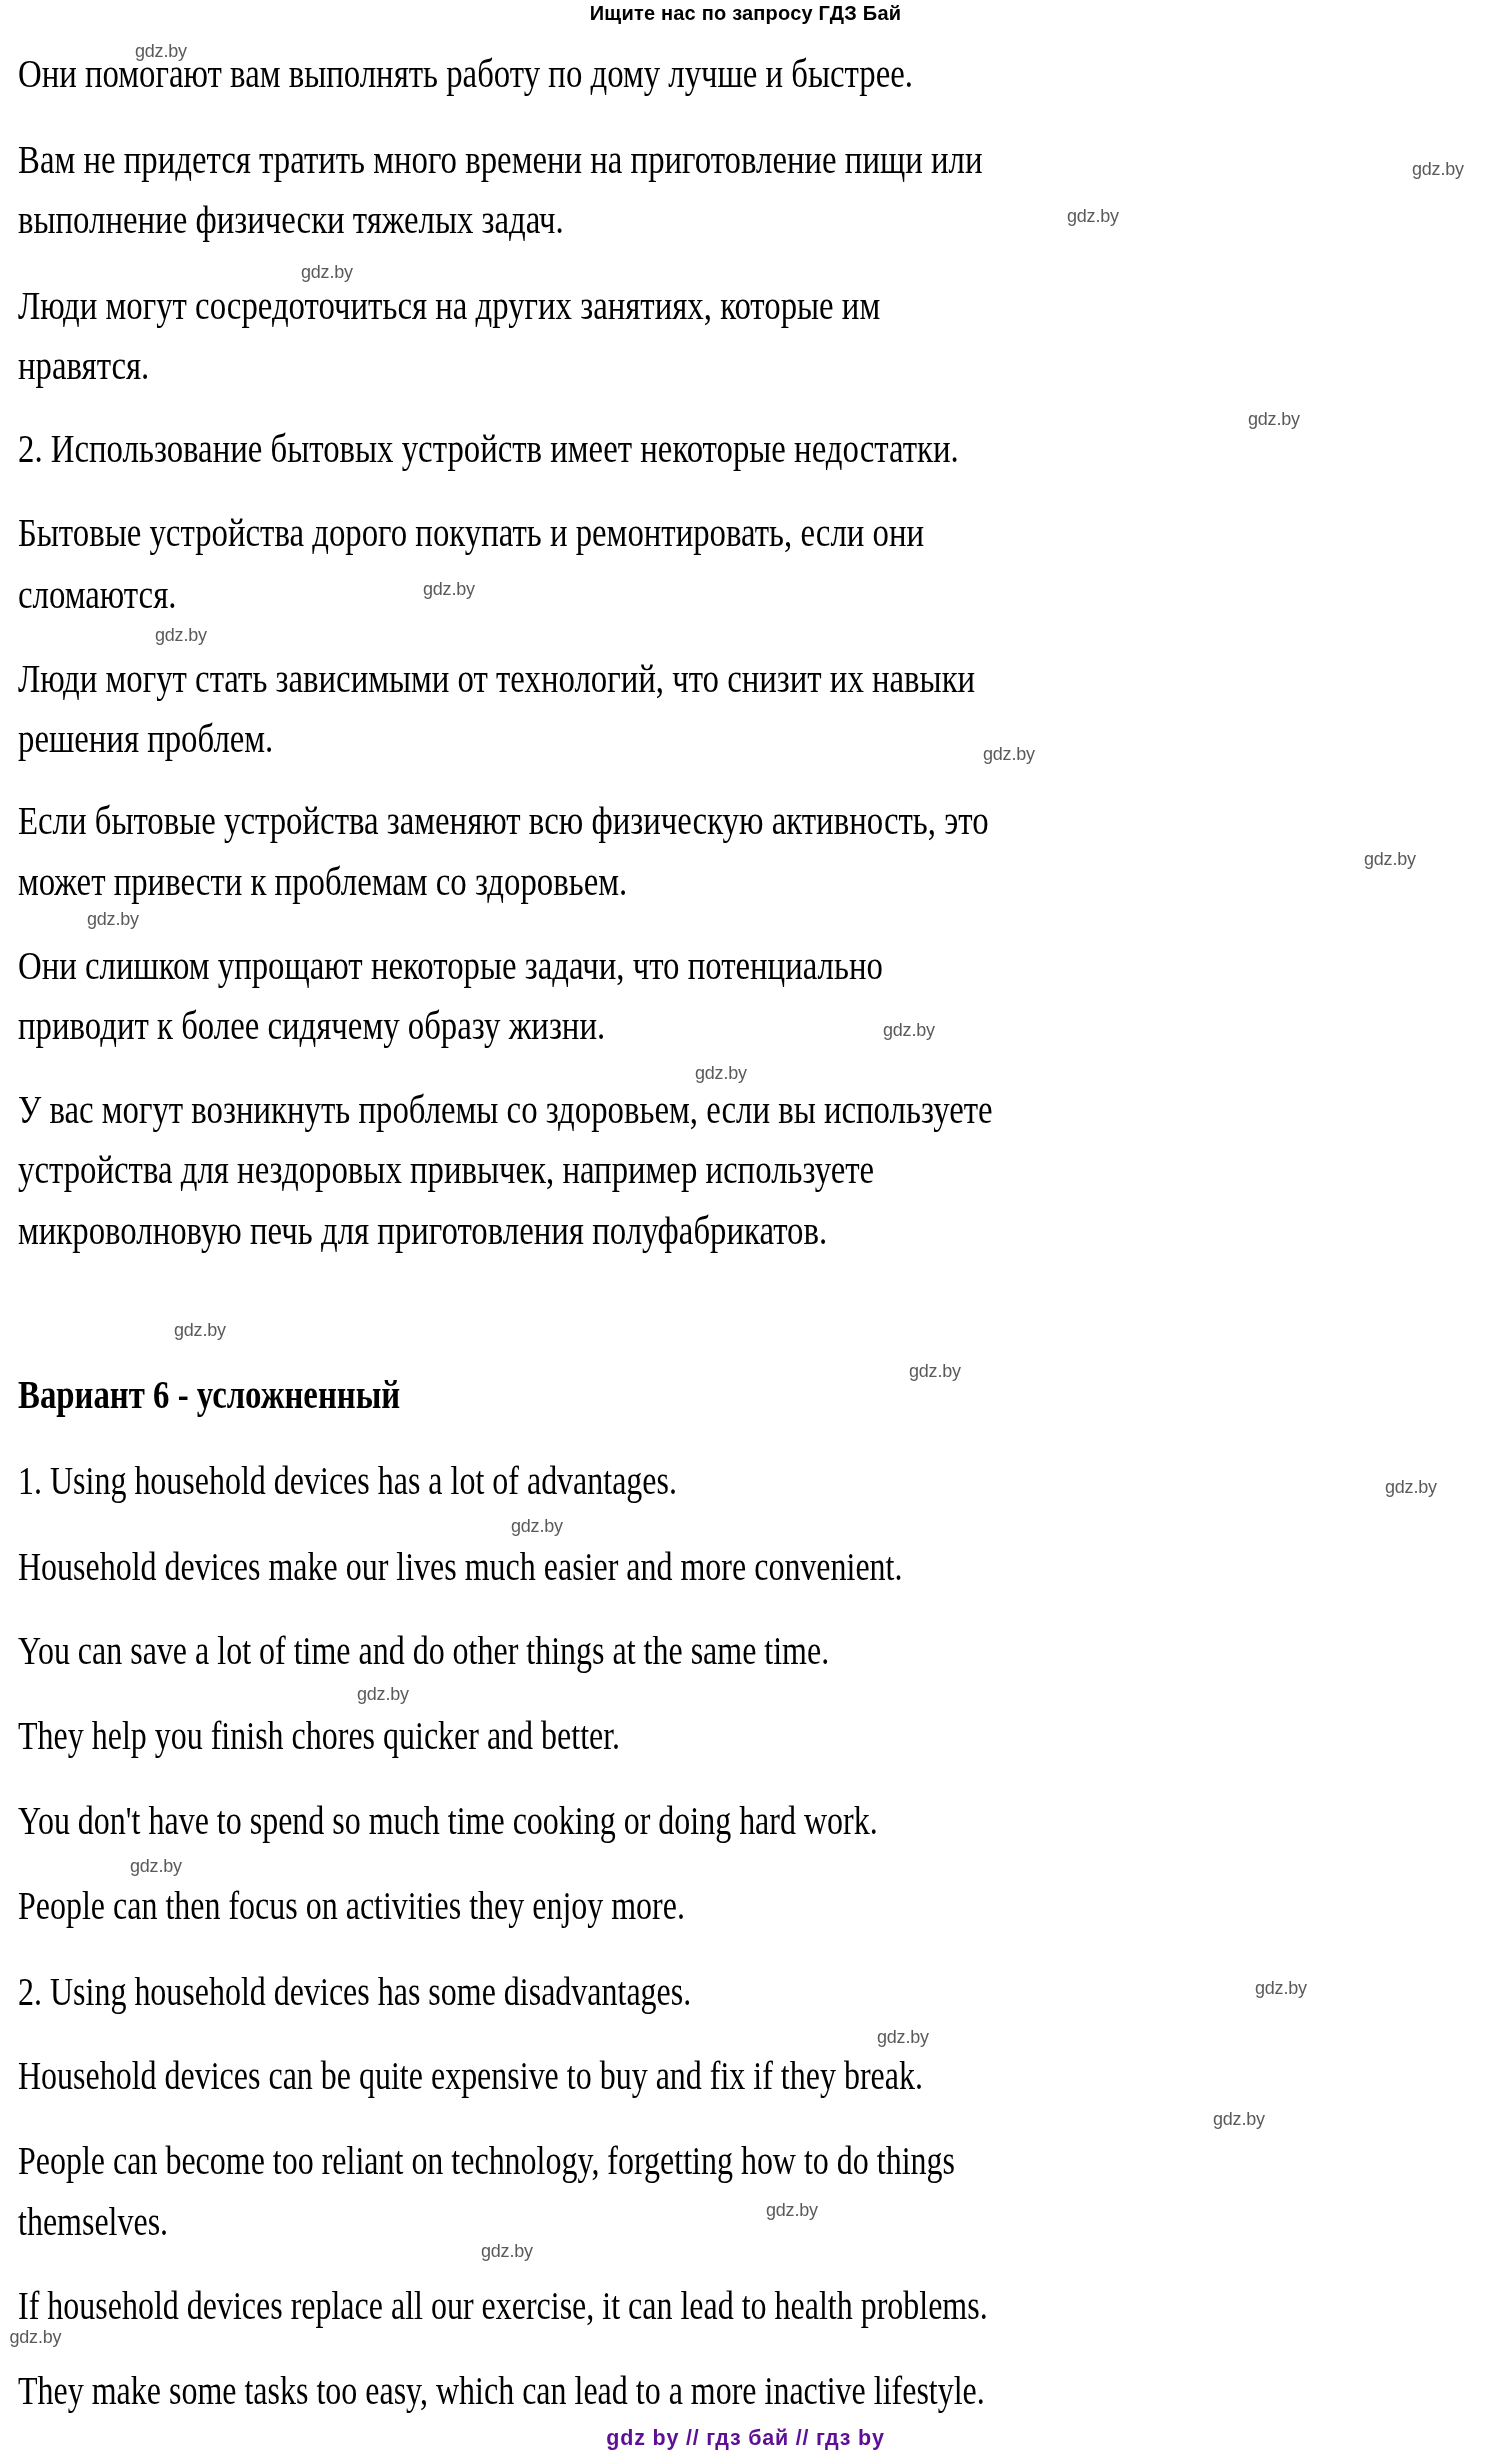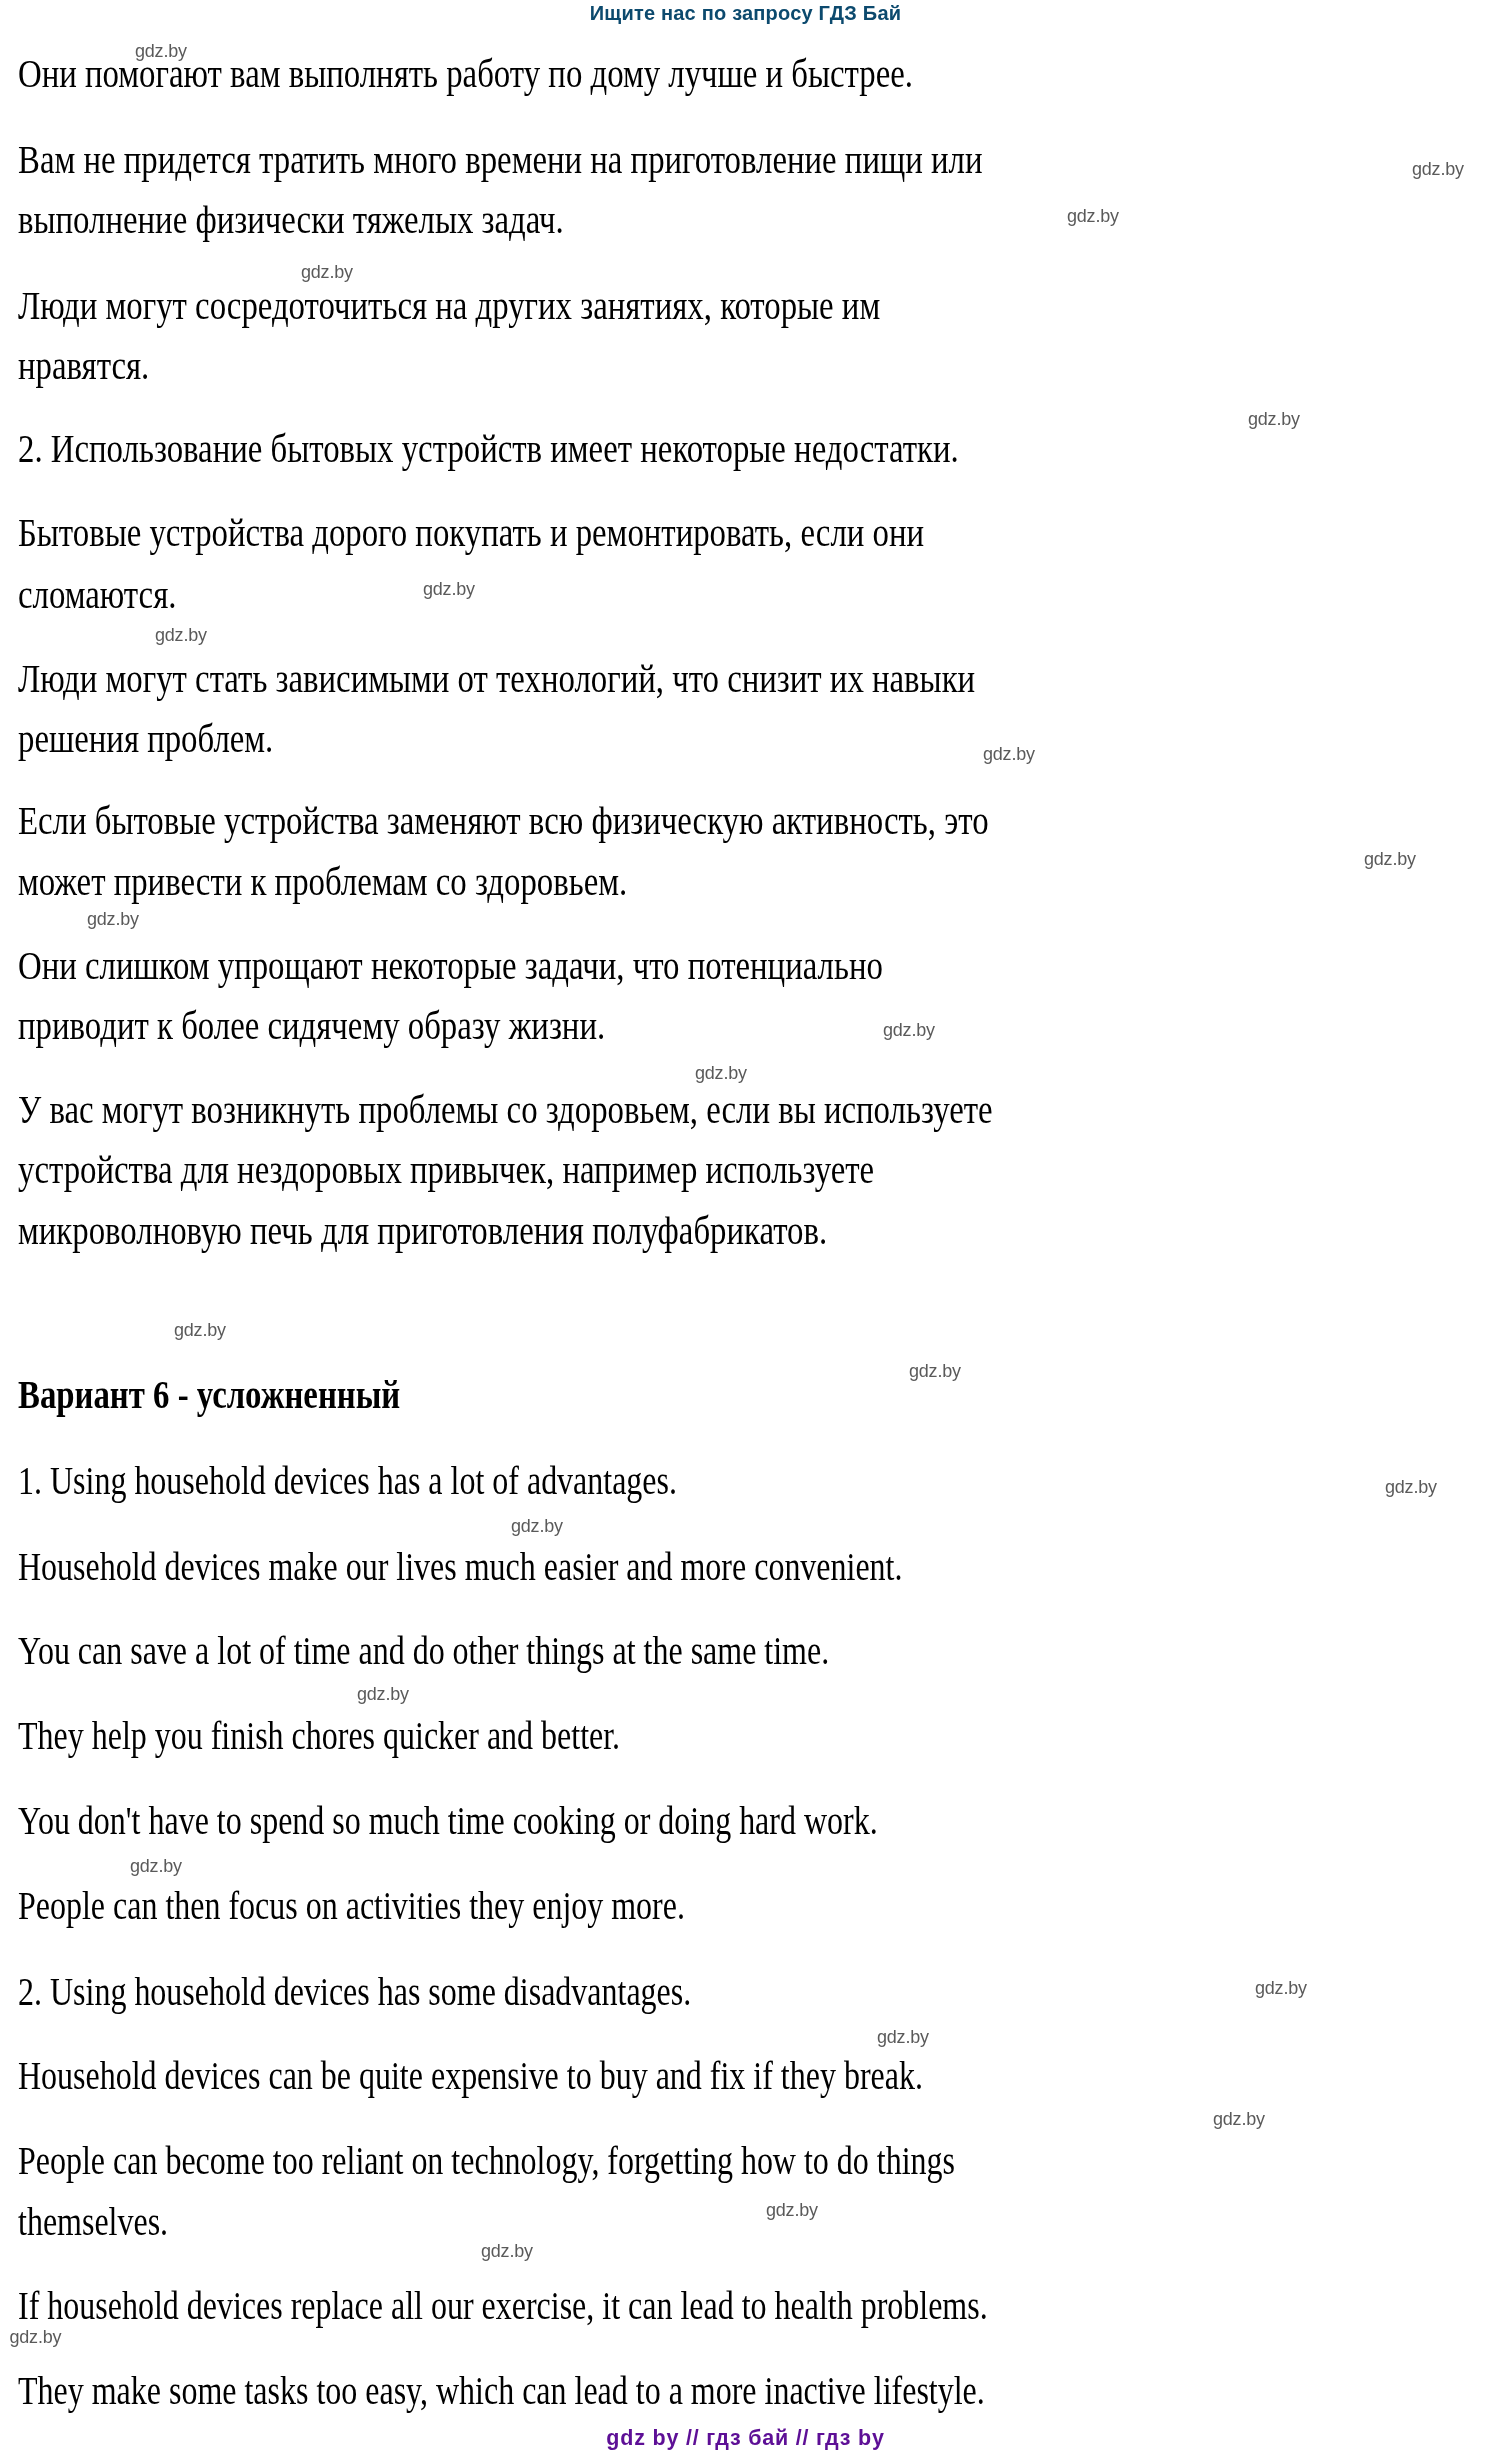--- a/index.html
+++ b/index.html
@@ -15,21 +15,21 @@
     overflow: hidden;
   }
 
   
   .promo-header {
     position: absolute;
     left: 0;
     top: 1.6px;
     width: 1491px;
     text-align: center;
-    color: #0c4a6e;
+    color: #000000;
     font-family: "Liberation Sans", "DejaVu Sans", sans-serif;
     font-weight: bold;
     font-size: 20px;
     letter-spacing: 0.2px;
   }
   .promo-footer {
     position: absolute;
     left: 0;
     top: 2426px;
     width: 1491px;

